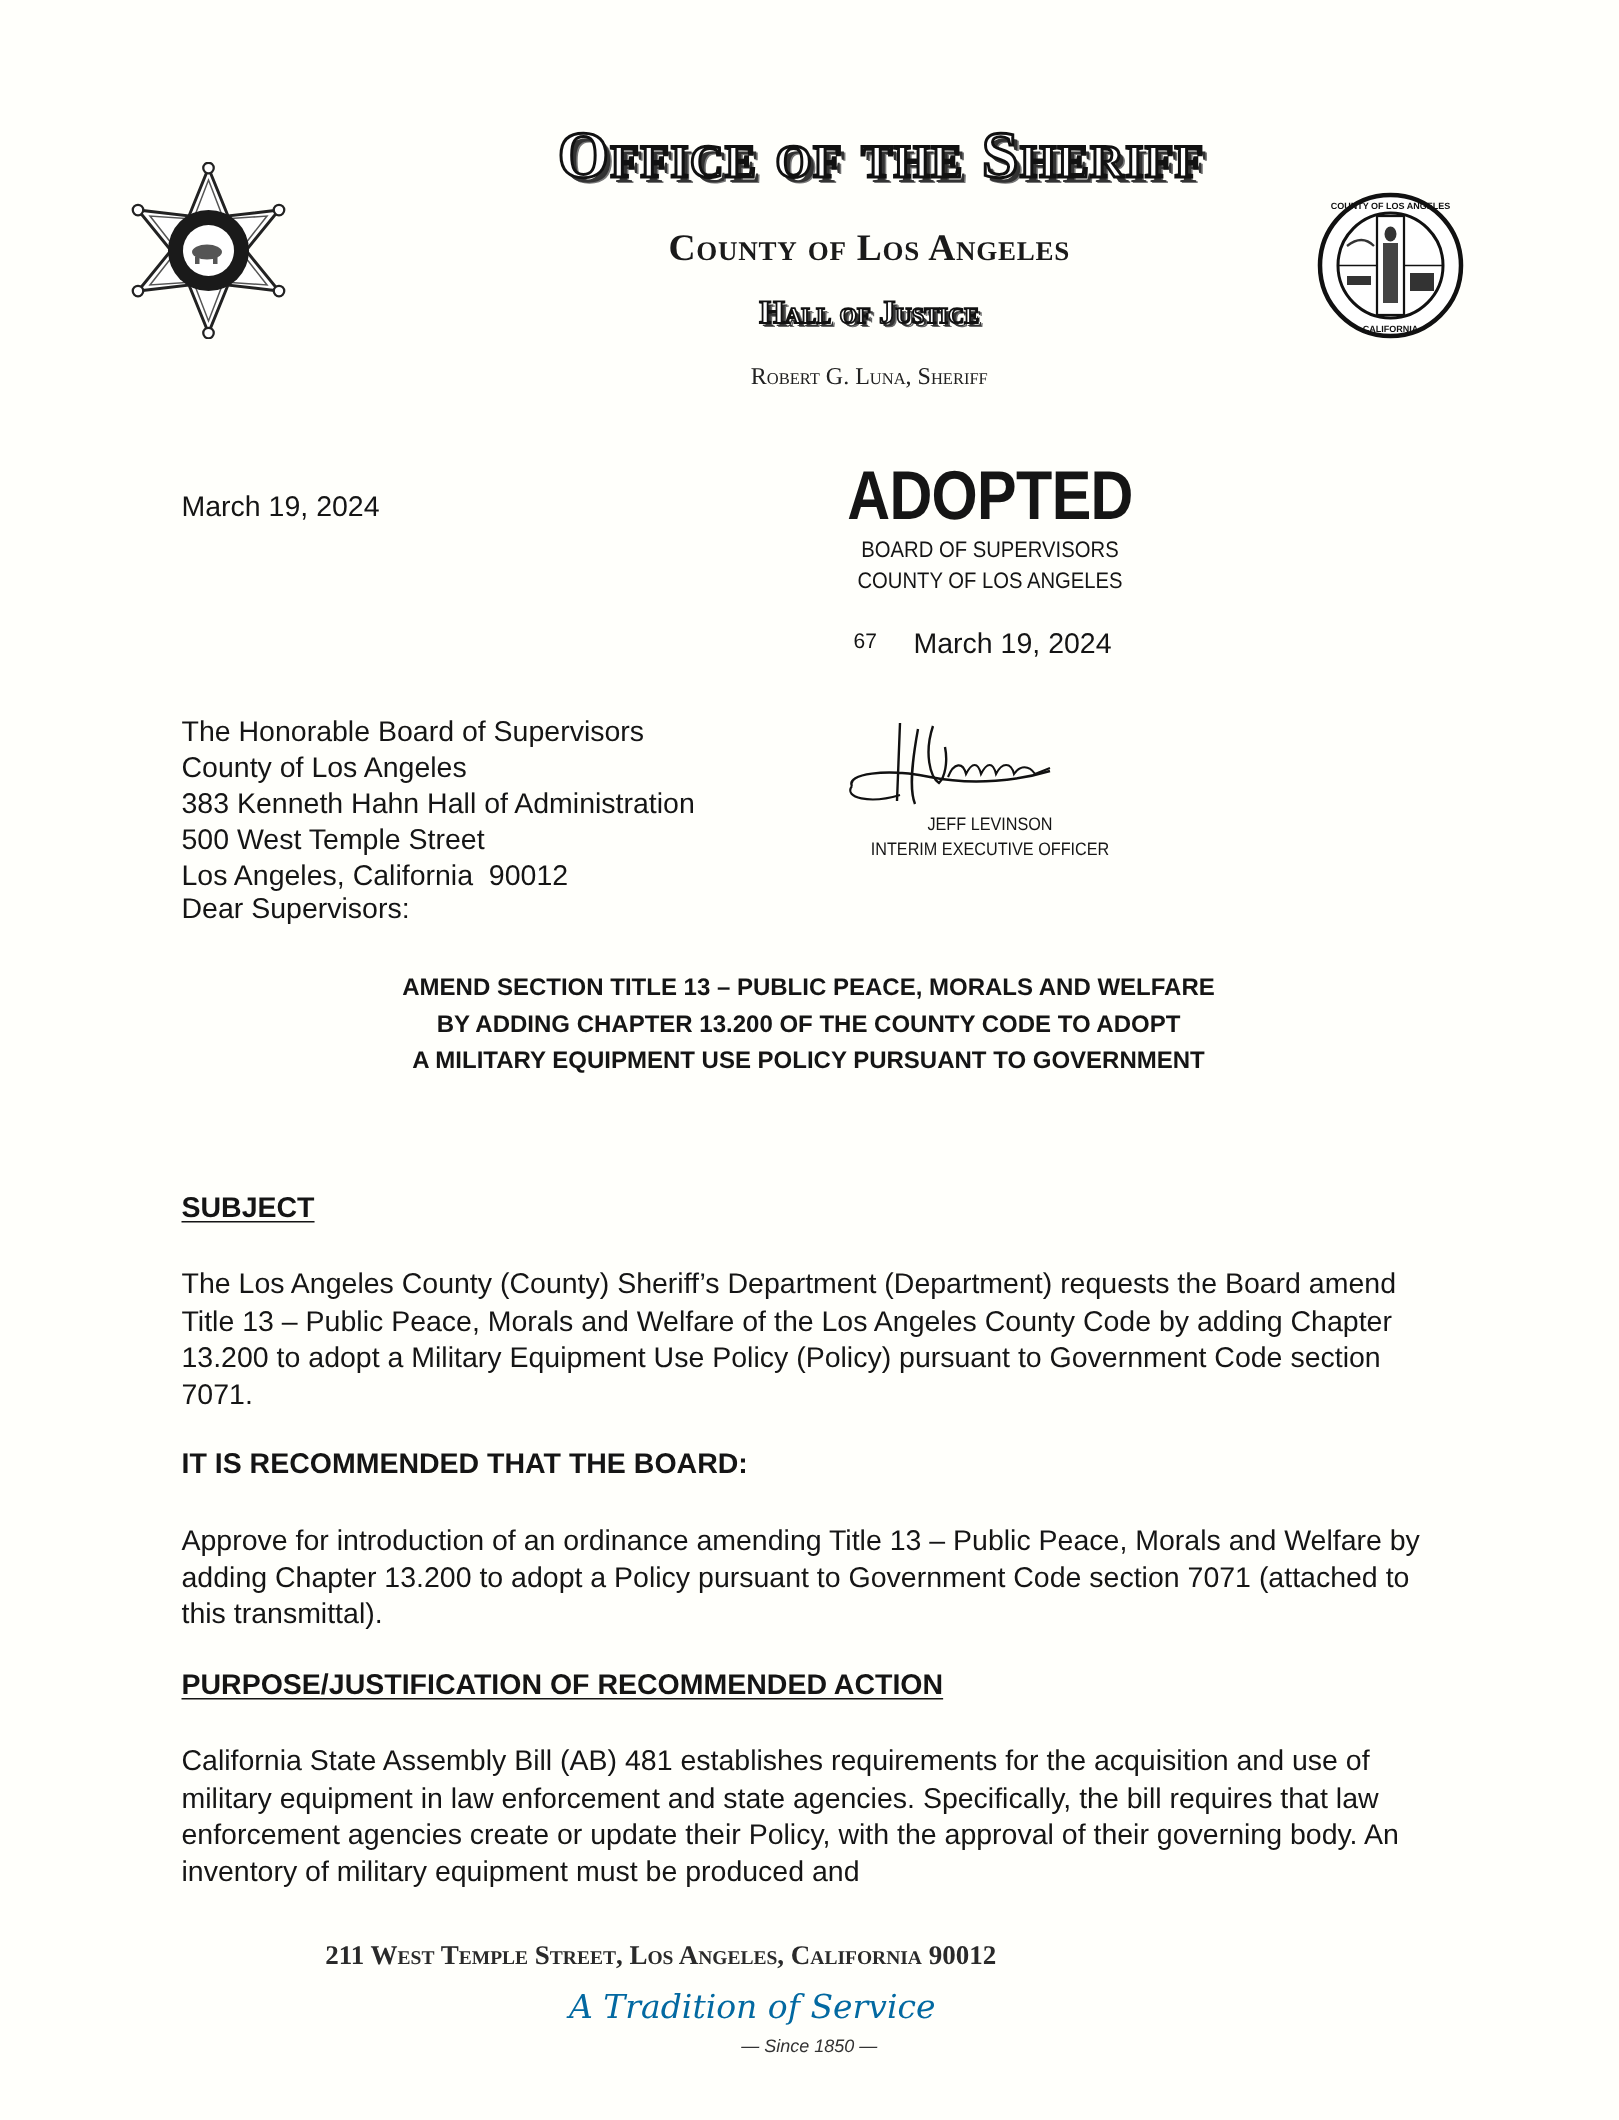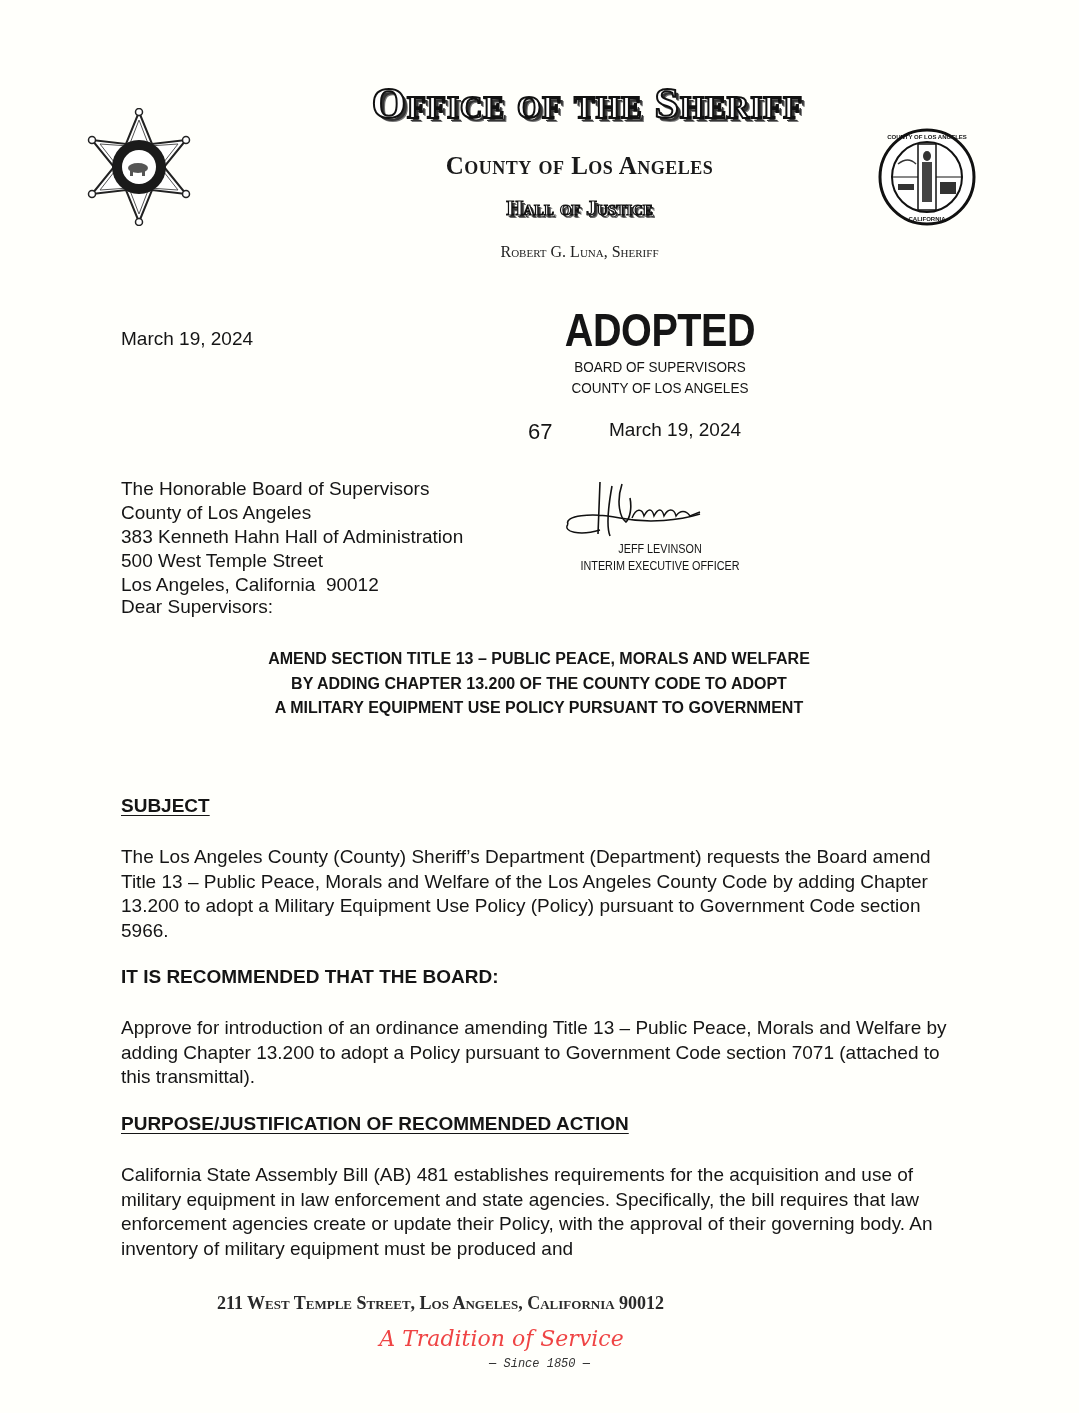--- a/index.html
+++ b/index.html
@@ -48,21 +48,21 @@
   .badge-star { left: 86px; top: 108px; width: 106px; height: 118px; }
   .county-seal { left: 878px; top: 128px; width: 98px; height: 98px; }
 
   
   .date { left: 121px; top: 328px; font-size: 19px; }
   .stamp { left: 540px; width: 240px; text-align: center; }
   .stamp-adopted { top: 303px; font-size: 46px; font-weight: bold; letter-spacing: -0.5px; transform: scaleX(0.86); }
   .stamp-line { font-size: 15px; transform: scaleX(0.9); }
   .stamp-board { top: 358px; }
   .stamp-county { top: 379px; }
-  .stamp-item { left: 528px; top: 419px; font-size: 22px; }
+  .stamp-item { left: 569px; top: 419px; font-size: 14px; }
   .stamp-date { left: 609px; top: 419px; font-size: 19px; }
 
   .address { left: 121px; top: 477px; font-size: 19px; line-height: 24px; }
   .signature { left: 560px; top: 478px; width: 200px; height: 64px; }
   .sig-name { left: 540px; width: 240px; text-align: center; font-size: 12px; top: 542px; transform: scaleX(0.9); }
   .sig-title { left: 540px; width: 240px; text-align: center; font-size: 12px; top: 559px; transform: scaleX(0.9); }
 
   .salutation { left: 121px; top: 596px; font-size: 19px; }
 
   .heading-block {
@@ -85,25 +85,25 @@
 
   
   .footer-addr {
     left: 0; width: 881px; top: 1293px; text-align: center;
     font-family: "Liberation Serif", "DejaVu Serif", serif;
     font-weight: bold; font-size: 18px; font-variant: small-caps; color: #2a2a2a;
   }
   .footer-motto {
     left: 0; width: 1003px; top: 1326px; text-align: center;
     font-family: "DejaVu Serif", "Liberation Serif", serif;
-    font-style: italic; font-size: 22px; color: #ef4444;
+    font-style: italic; font-size: 22px; color: #0369a1;
   }
   .footer-since {
     left: 0; width: 1079px; top: 1357px; text-align: center;
-    font-family: Liberation Mono, monospace;
+    font-family: Liberation Sans, sans-serif;
     font-style: italic; font-size: 12px; color: #333;
   }
 </style>
 </head>
 <body>
 
 <svg class="abs badge-star" viewBox="0 0 106 118">
   <polygon points="53,4 66,36 100,32 78,59 100,86 66,82 53,114 40,82 6,86 28,59 6,32 40,36" fill="#fff" stroke="#222" stroke-width="2"></polygon>
   <polygon points="53,12 63,38 92,36 74,59 92,82 63,80 53,106 43,80 14,82 32,59 14,36 43,38" fill="none" stroke="#555" stroke-width="1"></polygon>
   <circle cx="53" cy="4" r="3.5" fill="#fff" stroke="#222" stroke-width="1.5"></circle>
@@ -165,21 +165,21 @@
 
 <div class="abs salutation">Dear Supervisors:</div>
 
 <div class="abs heading-block">
   <div>AMEND SECTION TITLE 13 – PUBLIC PEACE, MORALS AND WELFARE</div>
   <div>BY ADDING CHAPTER 13.200 OF THE COUNTY CODE TO ADOPT</div>
   <div>A MILITARY EQUIPMENT USE POLICY PURSUANT TO GOVERNMENT</div>
 </div>
 
 <div class="abs section-heading underline h-subject">SUBJECT</div>
-<div class="abs para p-subject">The Los Angeles County (County) Sheriff’s Department (Department) requests the Board amend Title 13 – Public Peace, Morals and Welfare of the Los Angeles County Code by adding Chapter 13.200 to adopt a Military Equipment Use Policy (Policy) pursuant to Government Code section 5966.</div>
+<div class="abs para p-subject">The Los Angeles County (County) Sheriff’s Department (Department) requests the Board amend Title 13 – Public Peace, Morals and Welfare of the Los Angeles County Code by adding Chapter 13.200 to adopt a Military Equipment Use Policy (Policy) pursuant to Government Code section 7071.</div>
 
 <div class="abs section-heading h-recommend">IT IS RECOMMENDED THAT THE BOARD:</div>
 <div class="abs para p-recommend">Approve for introduction of an ordinance amending Title 13 – Public Peace, Morals and Welfare by adding Chapter 13.200 to adopt a Policy pursuant to Government Code section 7071 (attached to this transmittal).</div>
 
 <div class="abs section-heading underline h-purpose">PURPOSE/JUSTIFICATION OF RECOMMENDED ACTION</div>
 <div class="abs para p-purpose">California State Assembly Bill (AB) 481 establishes requirements for the acquisition and use of military equipment in law enforcement and state agencies.  Specifically, the bill requires that law enforcement agencies create or update their Policy, with the approval of their governing body.  An inventory of military equipment must be produced and</div>
 
 <div class="abs footer-addr">211 West Temple Street, Los Angeles, California 90012</div>
 <div class="abs footer-motto">A Tradition of Service</div>
 <div class="abs footer-since">— Since 1850 —</div>

